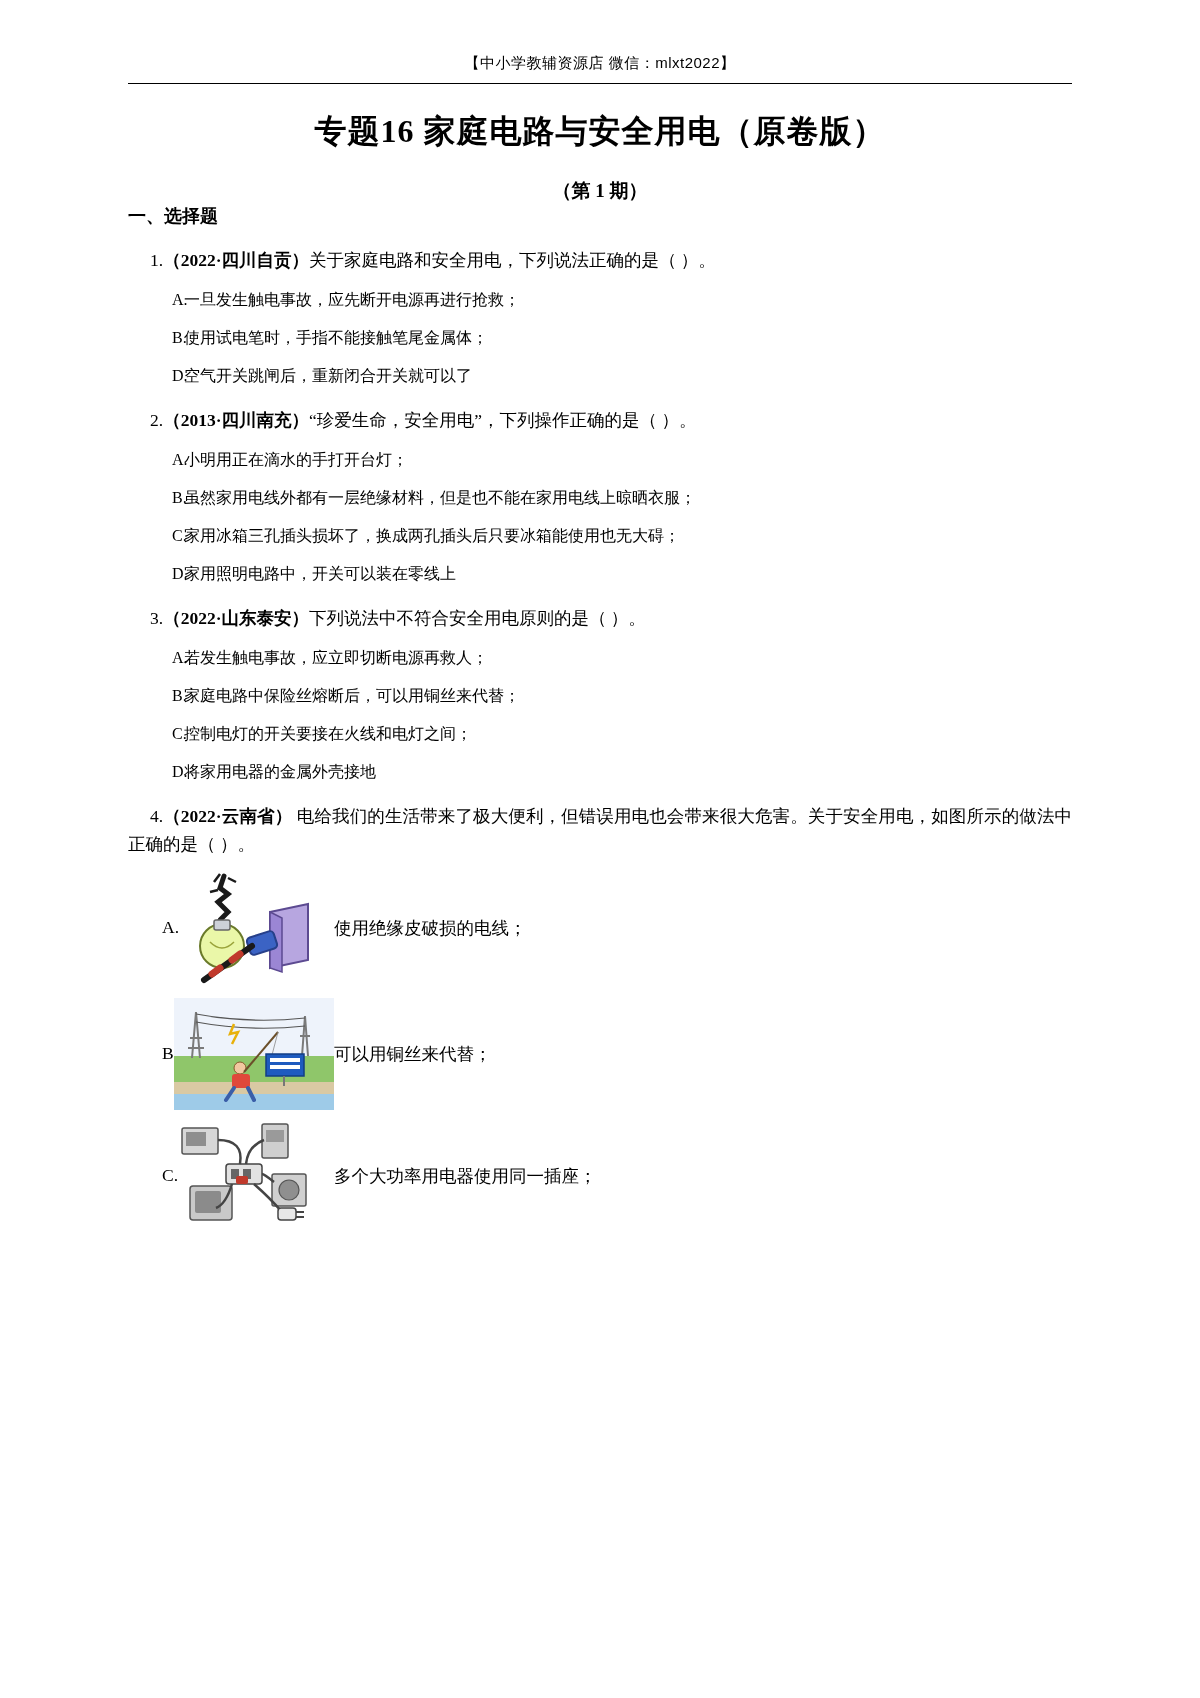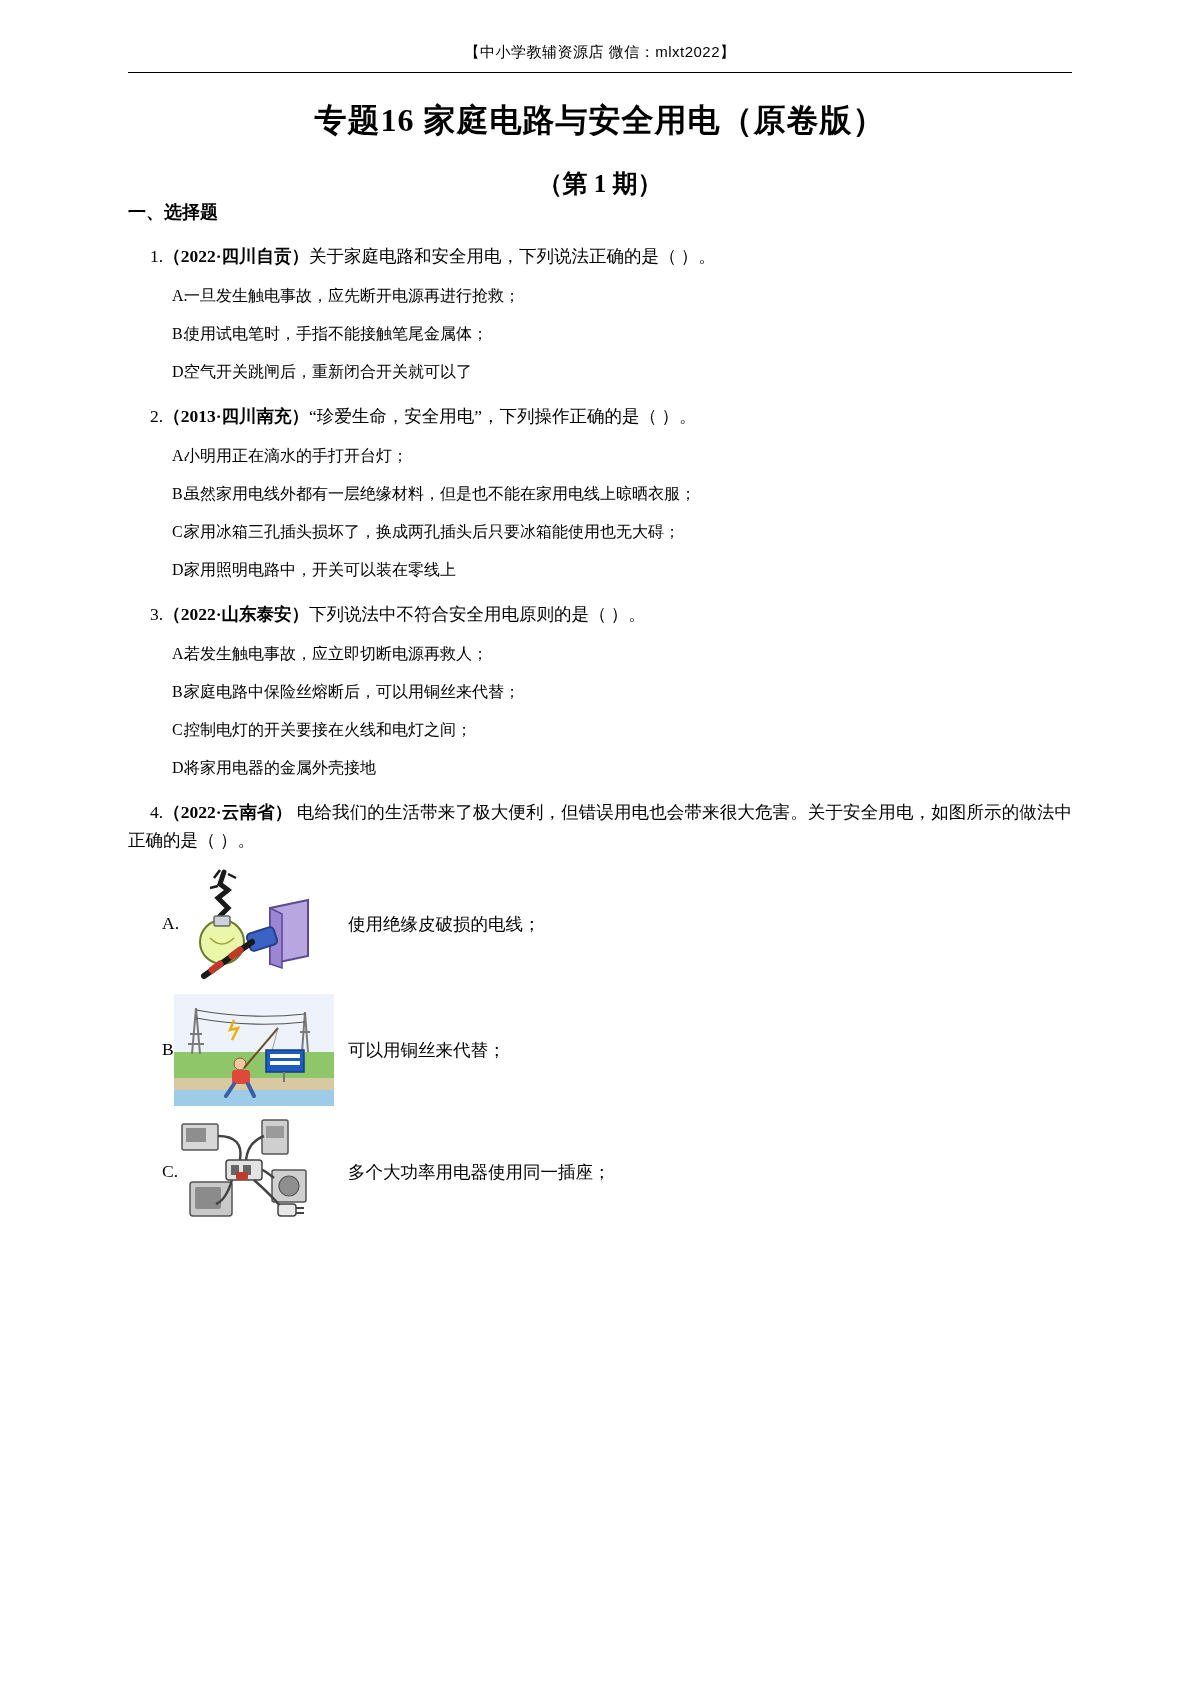--- a/index.html
+++ b/index.html
@@ -12,21 +12,21 @@
     height: 1698px;
     font-family: "Liberation Serif", "DejaVu Serif", serif;
     color: #000000;
     position: relative;
     overflow: hidden;
   }
   .page {
     width: 1200px;
     height: 1698px;
     box-sizing: border-box;
-    padding: 1px 128px;
+    padding: 12px 128px;
     position: relative;
   }
   .header {
     text-align: center;
     font-size: 15px;
     letter-spacing: 0.5px;
     padding-top: 42px;
     font-family: "Liberation Sans", "DejaVu Sans", sans-serif;
     color: #000;
   }
@@ -36,21 +36,21 @@
   }
   .doc-title {
     text-align: center;
     font-size: 32px;
     font-weight: bold;
     margin-top: 26px;
     letter-spacing: 1px;
   }
   .doc-subtitle {
     text-align: center;
-    font-size: 25px;
+    font-size: 19px;
     font-weight: bold;
     margin-top: 24px;
   }
   .section-head {
     font-size: 18px;
     font-weight: bold;
   }
   .q {
     margin-top: 19px;
     font-size: 17.5px;
@@ -85,21 +85,20 @@
     box-sizing: border-box;
   }
   .pic-box {
     width: 160px;
     height: 120px;
     position: relative;
     flex: none;
   }
   .pic-cap {
     font-size: 17.5px;
-    margin-left: 14px;
   }
   .pic-b .pic-box, .pic-c .pic-box {
     width: 160px;
     height: 112px;
   }
   svg { display: block; }
 </style>
 </head>
 <body>
 

